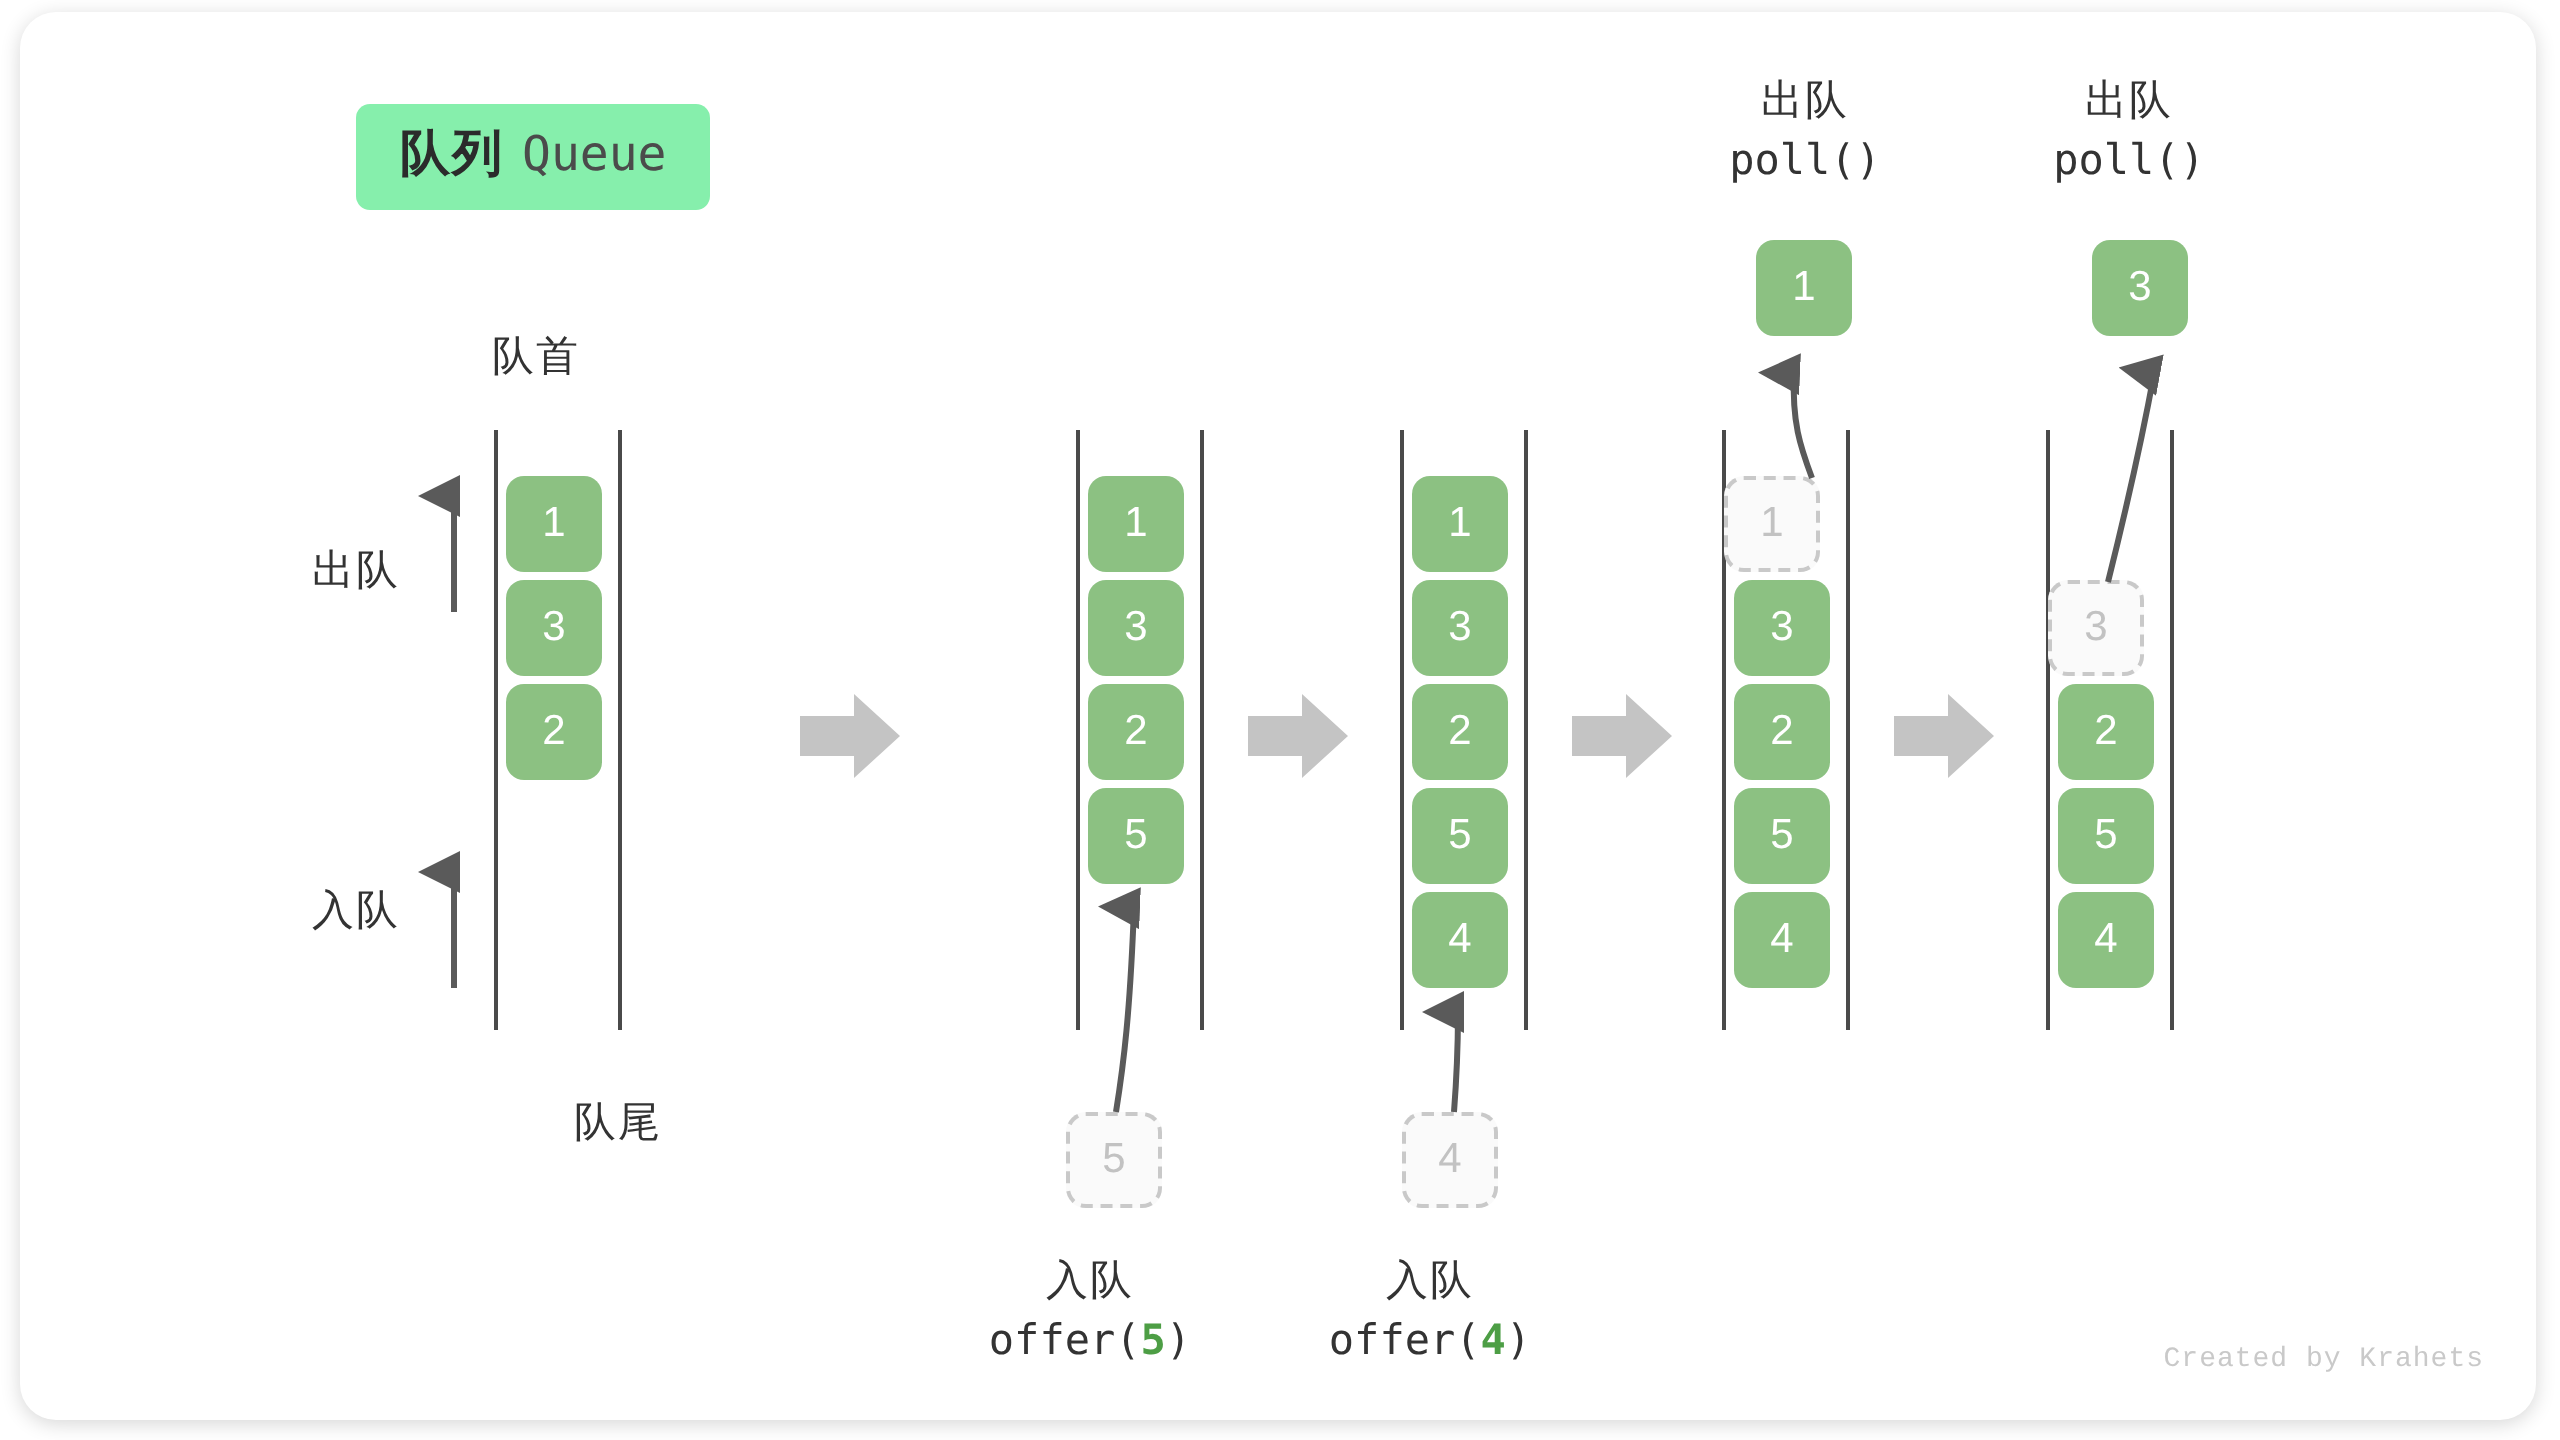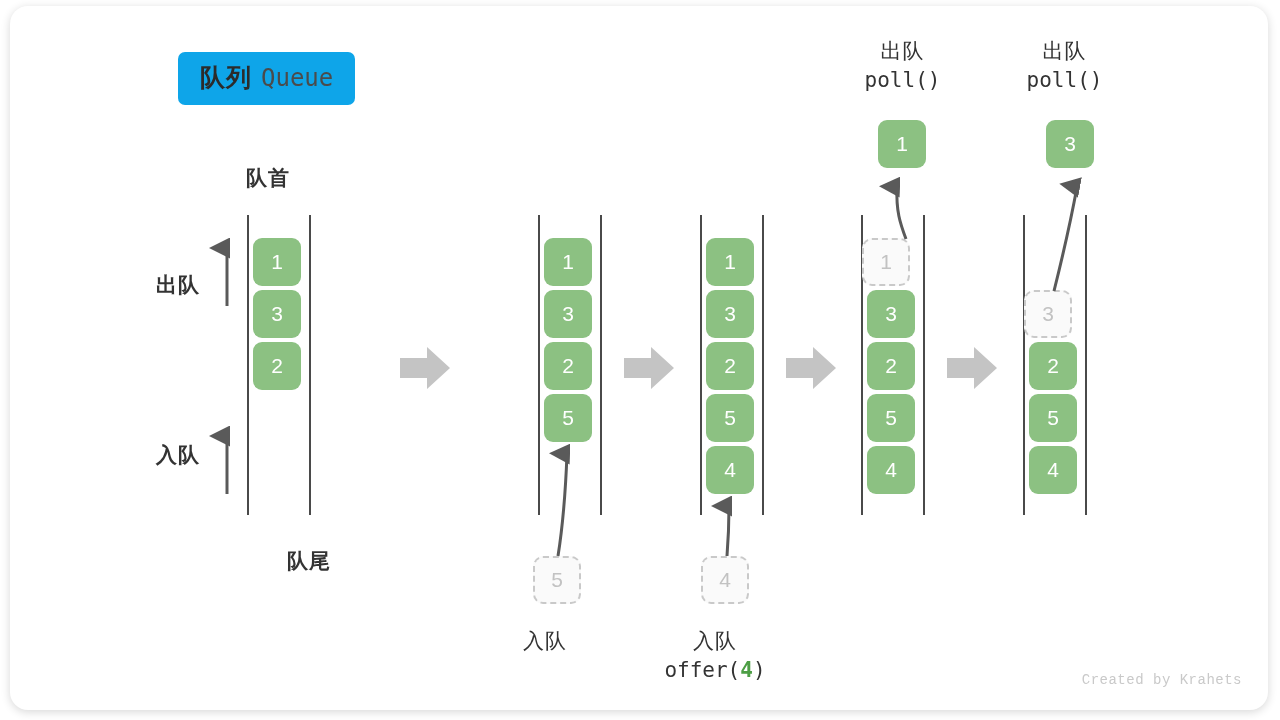--- a/index.html
+++ b/index.html
@@ -17,37 +17,37 @@
     border-radius:18px;
     box-shadow:0 2px 10px rgba(0,0,0,0.16);
     overflow:hidden;
   }
   .abs{position:absolute;}
 
   
   #title-badge{
     left:168px;top:46px;
     padding:13px 22px 15px 22px;
-    background:#0ea5e9;
+    background:#86efac;
     border-radius:7px;
     white-space:nowrap;
     line-height:1;
   }
   #title-badge .cn{
     font-size:25px;font-weight:bold;color:#2b2b2b;
     letter-spacing:1px;
   }
   #title-badge .en{
     font-family:"DejaVu Sans Mono","Liberation Mono",monospace;
     font-size:24px;color:#4b4b4b;margin-left:9px;
   }
 
   
   .cn-bold{
-    font-size:21px;font-weight:bold;color:#333333;
+    font-size:21px;font-weight:normal;color:#333333;
     letter-spacing:1px;white-space:nowrap;
   }
   .caption{
     text-align:center;white-space:nowrap;line-height:1.42;
   }
   .caption .l1{
     font-size:21px;color:#333333;letter-spacing:1px;
   }
   .caption .l2{
     font-family:"DejaVu Sans Mono","Liberation Mono",monospace;
@@ -136,20 +136,21 @@
     <defs>
       <marker id="mk-a2" markerWidth="7" markerHeight="7" refX="3.5" refY="6" orient="auto">
         <path d="M0,7 L3.5,0 L7,7 Z" fill="#5a5a5a"></path>
       </marker>
     </defs>
     <path d="M18,120 C22,95 25,70 27,18" fill="none" stroke="#5a5a5a" stroke-width="3" marker-end="url(#mk-a2)"></path>
   </svg>
 
   <div class="abs caption" style="left:440px;top:620px;width:190px;">
     <div class="l1">入队</div>
+    <div class="l2"><span>offer(</span><span class="num">5</span><span>)</span></div>
   </div>
 
   <svg class="abs" style="left:614px;top:341px;" width="52" height="42">
     <path d="M0,11 L27,11 L27,0 L50,21 L27,42 L27,31 L0,31 Z" fill="#c4c4c4"></path>
   </svg>
 
   <div class="abs rail" style="left:690px;top:209px;height:300px;"></div>
   <div class="abs rail" style="left:752px;top:209px;height:300px;"></div>
   <div class="abs box" style="left:696px;top:232px;">1</div>
   <div class="abs box" style="left:696px;top:284px;">3</div>

